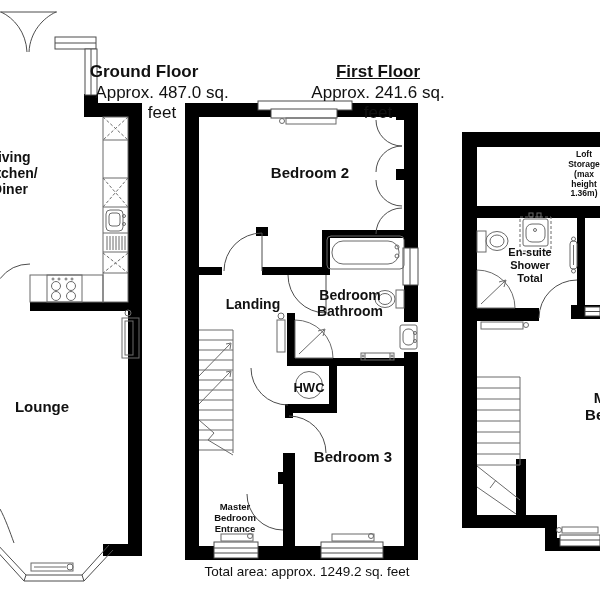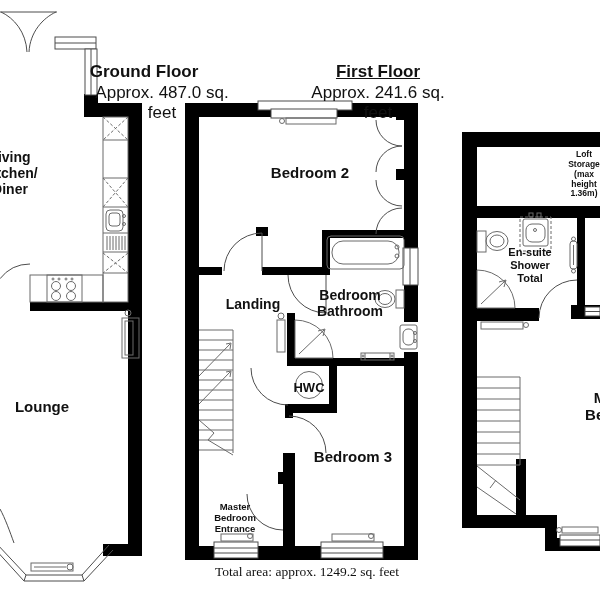--- a/index.html
+++ b/index.html
@@ -10,21 +10,21 @@
   .ln{fill:none;stroke:#4d4d4d;stroke-width:1;}
   .lnt{fill:none;stroke:#6b6b6b;stroke-width:1;}
   .win{fill:#fff;stroke:#4d4d4d;stroke-width:1;}
   .dash{fill:none;stroke:#6b6b6b;stroke-width:1;stroke-dasharray:3,2;}
   .lbl{position:absolute;text-align:center;color:#111;font-weight:bold;line-height:1.16;}
   .sub{font-weight:normal;}
   .t17{font-size:17px;}
   .t12{font-size:17px;}
   .t15{font-size:15px;}
   .t14{font-size:14px;}
-  .t135{font-size:13.5px;font-weight:normal;font-family:Liberation Serif, serif;}
+  .t135{font-size:13.5px;font-weight:normal;}
   .t11{font-size:11px;}
   .t95{font-size:9.5px;}
   .t85{font-size:8.5px;}
   .t75{font-size:13px;}
 </style>
 </head>
 <body>
 
 <div id="stage">
 

